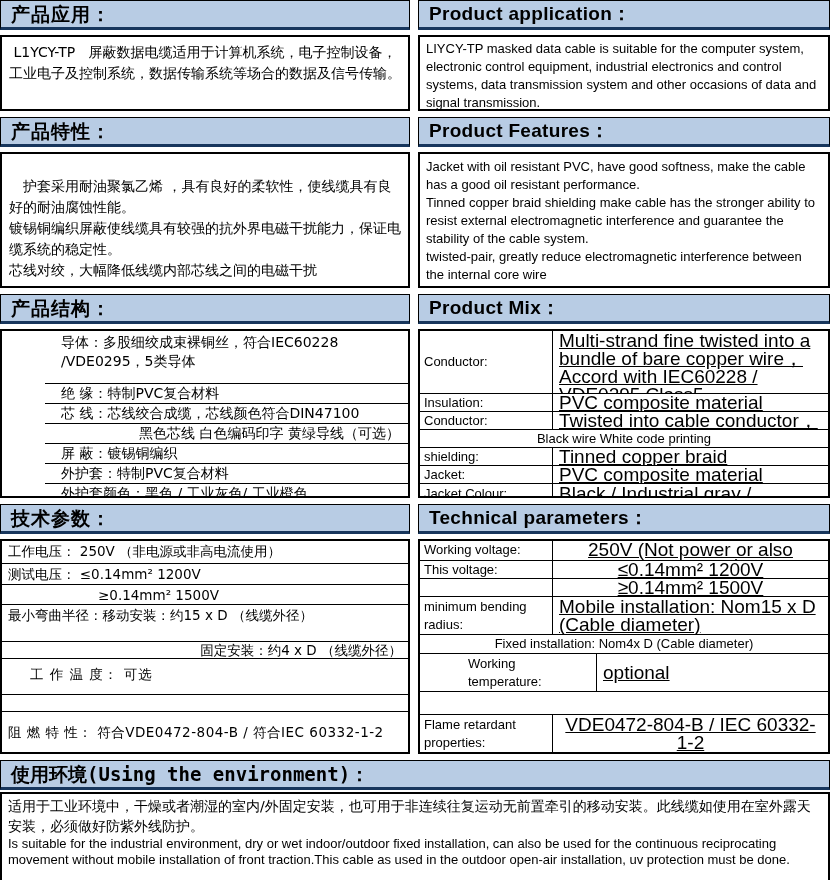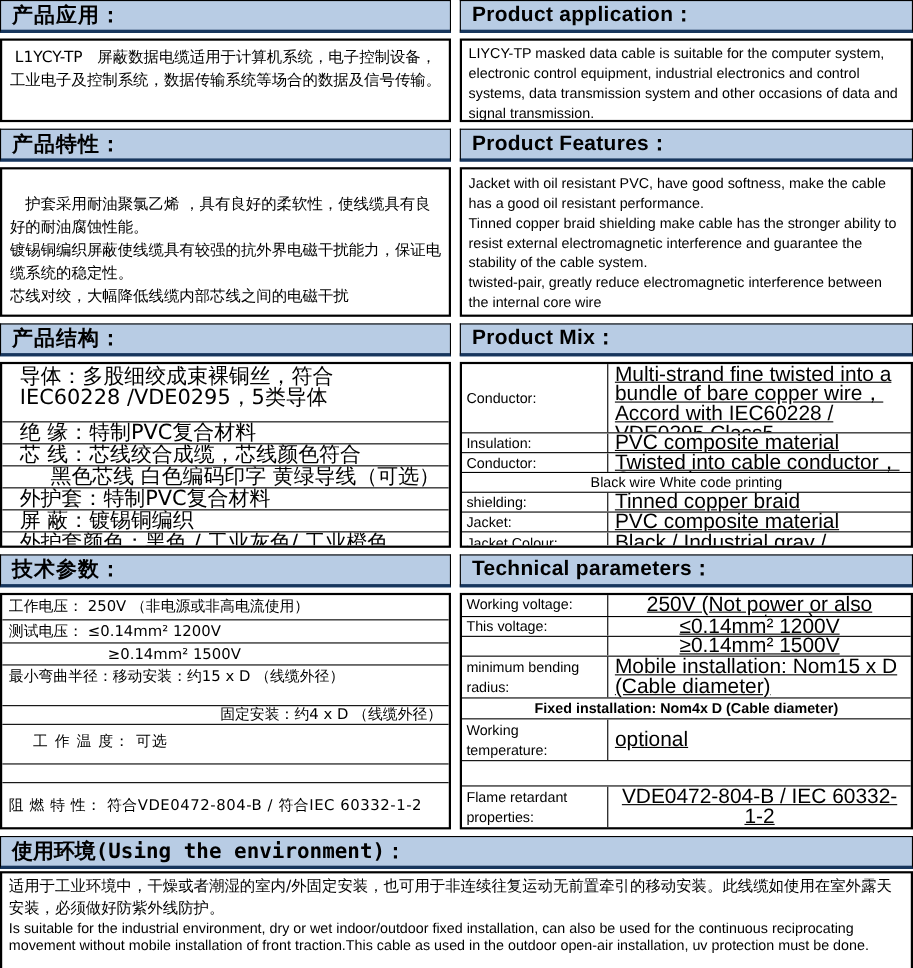--- a/index.html
+++ b/index.html
@@ -50,21 +50,21 @@
   .feat-en { font-size: 13px; line-height: 18px; padding: 4px 6px; white-space: pre-wrap; }
 
   
   .tbl { display: flex; flex-direction: column; }
   .trow { border-top: 1px solid #000; overflow: hidden; }
   .trow:first-child { border-top: none; }
   .fill { flex: 1; }
 
   
   .mix-box { height: 169px; }
-  .ml { font-size: 19px; line-height: 19px; padding: 0 16px; }
+  .ml { font-size: 14px; line-height: 19px; padding: 0 16px; margin-left: 43px; }
   .ml-r1 { height: 52px; padding-top: 2px; }
   .ml-s { height: 20px; line-height: 19px; }
   .tr-right { text-align: right; padding-right: 8px; }
 
   
   .rrow { display: flex; }
   .rlabel {
     width: 133px; border-right: 1px solid #000;
     padding: 1px 4px; font-size: 13px; line-height: 18px;
   }
@@ -86,22 +86,22 @@
   .tl-r4 { height: 37px; }
   .tl-r5 { height: 17px; line-height: 15px; }
   .tl-r6 { height: 36px; padding-top: 6px; letter-spacing: 1px; padding-left: 28px; }
   .tl-r7 { height: 17px; }
   .tl-r8 { display: flex; align-items: center; letter-spacing: .5px; }
 
   .tr-r1 { height: 19px; }
   .tr-r2 { height: 18px; }
   .tr-r3 { height: 18px; }
   .tr-r4 { height: 38px; }
-  .tr-r5 { height: 19px; font-weight: bold; }
-  .tr-r6 { height: 38px; }
+  .tr-r5 { height: 19px; }
+  .tr-r6 { height: 38px; padding-left: 44px; }
   .tr-r7 { height: 23px; }
   .tr-sm .rlabel, .tr-sm .rvalue, .tr-sm.rfull { line-height: 16px; padding-top: 1px; }
 
   
   .env-row { margin-bottom: 0; }
   .env-box { margin-top: 2px; min-height: 86px; height: 100px; padding: 2px 6px; }
   .env-cn { font-size: 14px; line-height: 20px; white-space: pre-wrap; }
   .env-en { font-size: 13px; line-height: 16px; white-space: pre-wrap; }
 </style>
 </head>
@@ -136,22 +136,22 @@
   </div>
 
   <div class="row">
     <div class="col-l">
       <div class="hdr hdr-cn">产品结构：</div>
       <div class="box mix-box tbl cn-text">
         <div class="trow ml ml-r1">导体：多股细绞成束裸铜丝，符合IEC60228 /VDE0295，5类导体</div>
         <div class="trow ml ml-s">绝 缘：特制PVC复合材料</div>
         <div class="trow ml ml-s">芯 线：芯线绞合成缆，芯线颜色符合DIN47100</div>
         <div class="trow ml ml-s tr-right">黑色芯线 白色编码印字 黄绿导线（可选）</div>
+        <div class="trow ml ml-s">屏 蔽：镀锡铜编织</div>
         <div class="trow ml ml-s">外护套：特制PVC复合材料</div>
-        <div class="trow ml ml-s">屏 蔽：镀锡铜编织</div>
         <div class="trow ml fill">外护套颜色：黑色 /  工业灰色/  工业橙色</div>
       </div>
     </div>
     <div class="col-r">
       <div class="hdr hdr-en">Product Mix：</div>
       <div class="box mix-box tbl en-text">
         <div class="trow rrow mr-r1">
           <div class="rlabel v-center">Conductor:</div>
           <div class="rvalue">Multi-strand fine twisted into a bundle of bare copper wire，Accord with IEC60228 / VDE0295 Class5</div>
         </div>

